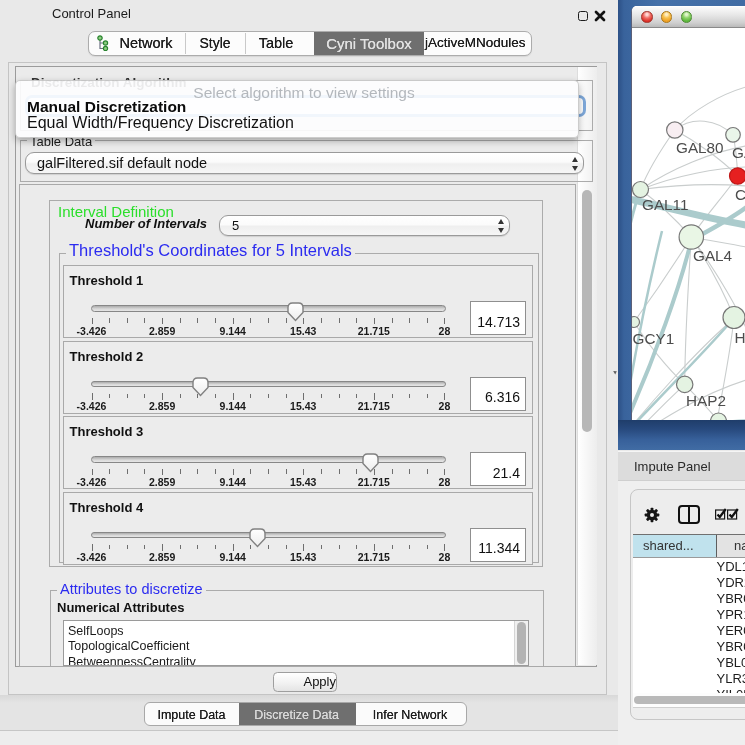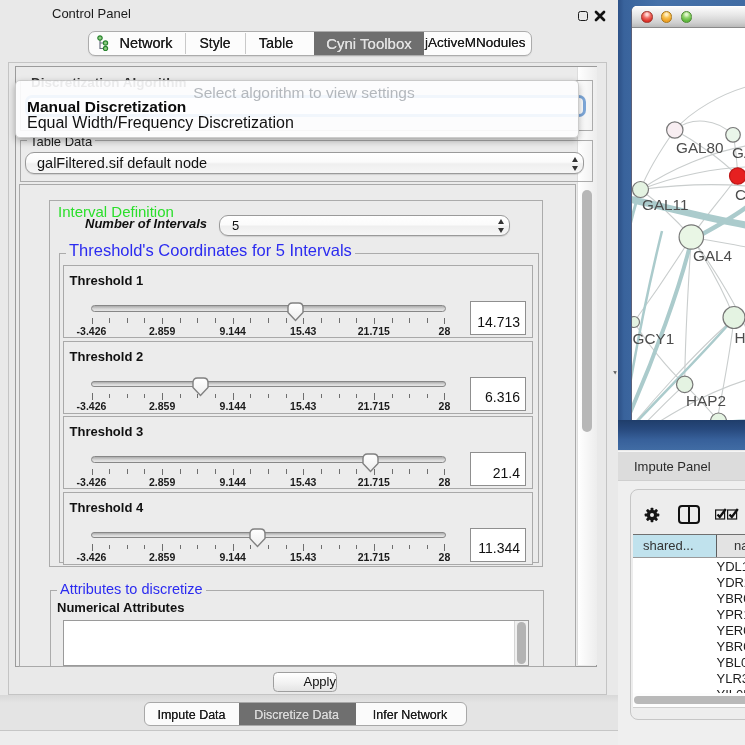--- a/index.html
+++ b/index.html
@@ -230,20 +230,21 @@
       </defs>
     </svg>
     <div class="a" style="left:406px;top:35px;width:54px;height:32px;background:#FFF;border:1px solid #8F8F8F;">
       <div class="a" style="right:5px;top:11.5px;font-size:14px;color:#111;">11.344</div>
     </div>
   </div>
 <div class="grp" style="left:50px;top:590px;width:492px;height:75px;border-bottom:none;"></div>
 <div class="glab" style="left:57px;top:582.5px;font-size:14.5px;color:#2B2BF0;">Attributes to discretize</div>
 <div class="a" style="left:57px;top:600px;font-size:13px;font-weight:bold;color:#111;">Numerical Attributes</div>
 <div class="a" style="left:63px;top:620px;width:464px;height:44px;background:#FFF;border:1px solid #9A9A9A;overflow:hidden;">
+    <div class="a" style="left:4px;top:2.5px;font-size:12.5px;color:#1a1a1a;line-height:15.8px;">SelfLoops<br>TopologicalCoefficient<br>BetweennessCentrality</div>
     <div class="a" style="right:0;top:0;width:13px;height:44px;background:#F0F0F0;border-left:1px solid #D5D5D5;">
       <div class="a" style="left:1.5px;top:1px;width:9px;height:42px;background:#B3B3B3;border-radius:4.5px;"></div>
     </div>
   </div>
 <div class="a" style="left:582px;top:190px;width:10px;height:242px;background:#B7B7B7;border-radius:5px;"></div>
 <div class="a" style="left:15px;top:80px;width:562px;height:56px;background:rgba(254,254,255,0.9);border:1px solid rgba(170,170,170,0.6);border-radius:5px;box-shadow:0 3px 7px rgba(0,0,0,0.3);z-index:6;"></div>
 <div class="a" style="left:15px;top:83.5px;width:562px;text-align:center;padding-left:16px;box-sizing:border-box;font-size:15.5px;color:#B4B8BD;z-index:7;">Select algorithm to view settings</div>
 <div class="a" style="left:27px;top:97.5px;font-size:15.5px;font-weight:bold;color:#0b0b0b;z-index:7;">Manual Discretization</div>
 <div class="a" style="left:27px;top:113.5px;font-size:16px;color:#111;z-index:7;">Equal Width/Frequency Discretization</div>
 <div class="a" style="left:273px;top:672px;width:62px;height:18px;border:1px solid #9E9E9E;border-radius:4.5px;background:linear-gradient(#FFFFFF,#F2F2F2 55%,#E4E4E4);text-align:right;font-size:13px;color:#111;line-height:18px;">Apply</div>

